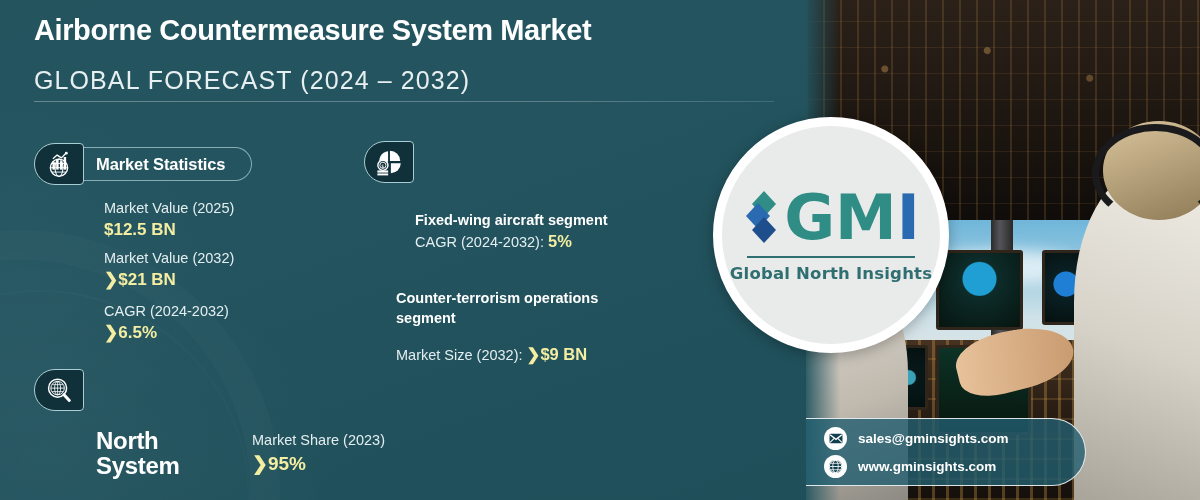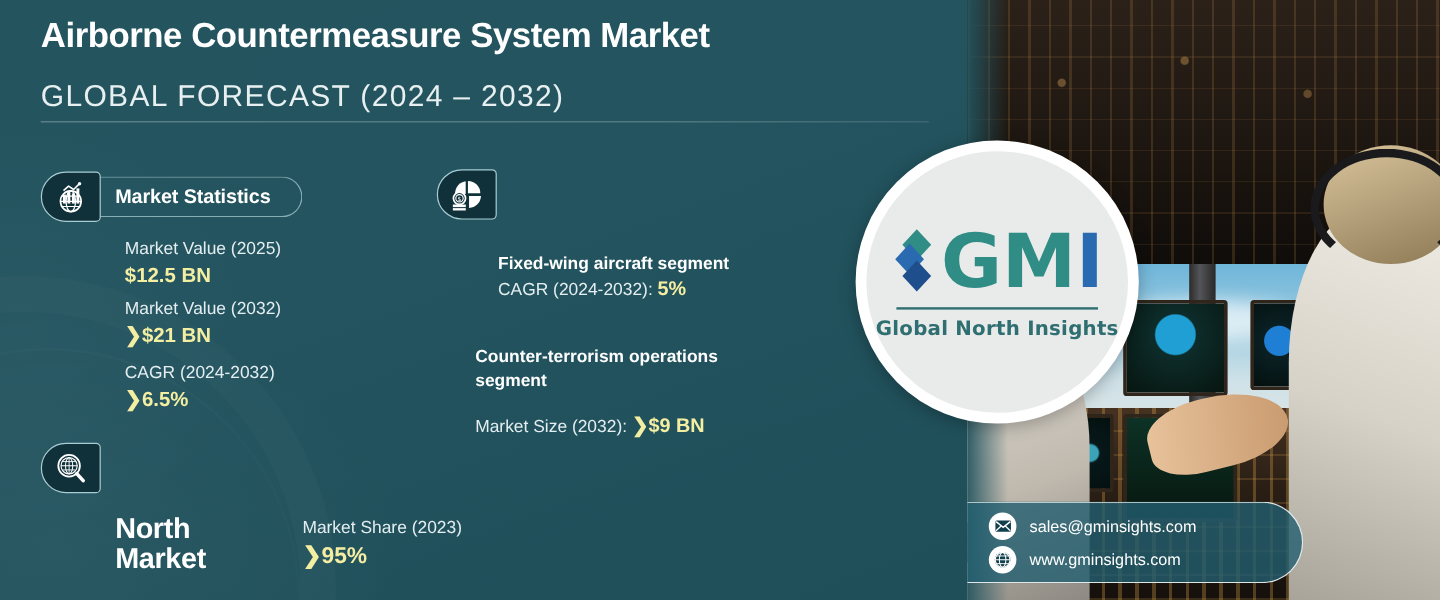--- a/index.html
+++ b/index.html
@@ -281,21 +281,21 @@
     z-index: 6;
   }
   .contact-line { display: flex; align-items: center; gap: 11px; }
   .contact-ic {
     width: 23px; height: 23px; border-radius: 50%;
     background: #ffffff;
     display: flex; align-items: center; justify-content: center;
     flex: 0 0 auto;
   }
   .contact-txt {
-    color: #ffffff; font-size: 13.5px; font-weight: 400;
+    color: #ffffff; font-size: 13.5px; font-weight: 700;
     white-space: nowrap;
   }
 </style>
 </head>
 <body>
 
 <div class="banner">
 
   <div class="left-panel">
     <div class="swoosh2"></div>
@@ -374,21 +374,21 @@
           <line x1="8.7" y1="10.3" x2="20.3" y2="10.3" stroke="#fff" stroke-width="0.8"></line>
           <line x1="8.7" y1="17.7" x2="20.3" y2="17.7" stroke="#fff" stroke-width="0.8"></line>
           <line x1="14.5" y1="6.8" x2="14.5" y2="21.2" stroke="#fff" stroke-width="0.8"></line>
           <line x1="21.3" y1="21" x2="27" y2="27.2" stroke="#fff" stroke-width="3.2" stroke-linecap="round"></line>
         </svg>
       </div>
     </div>
 
     <div class="stat-block" style="left:96px; top:428px;">
       <div class="region-name">North</div>
-      <div class="region-name">Market</div>
+      <div class="region-name">System</div>
     </div>
     <div class="stat-block" style="left:213px; top:430px;margin-left:39px;">
       <div class="stat-label">Market Share (2023)</div>
       <div class="stat-value" style="font-size:19px;">❯95%</div>
     </div>
   </div>
 
   <div class="photo">
     <div class="ph-overhead"></div>
     <div class="ph-panelgrid"></div>

